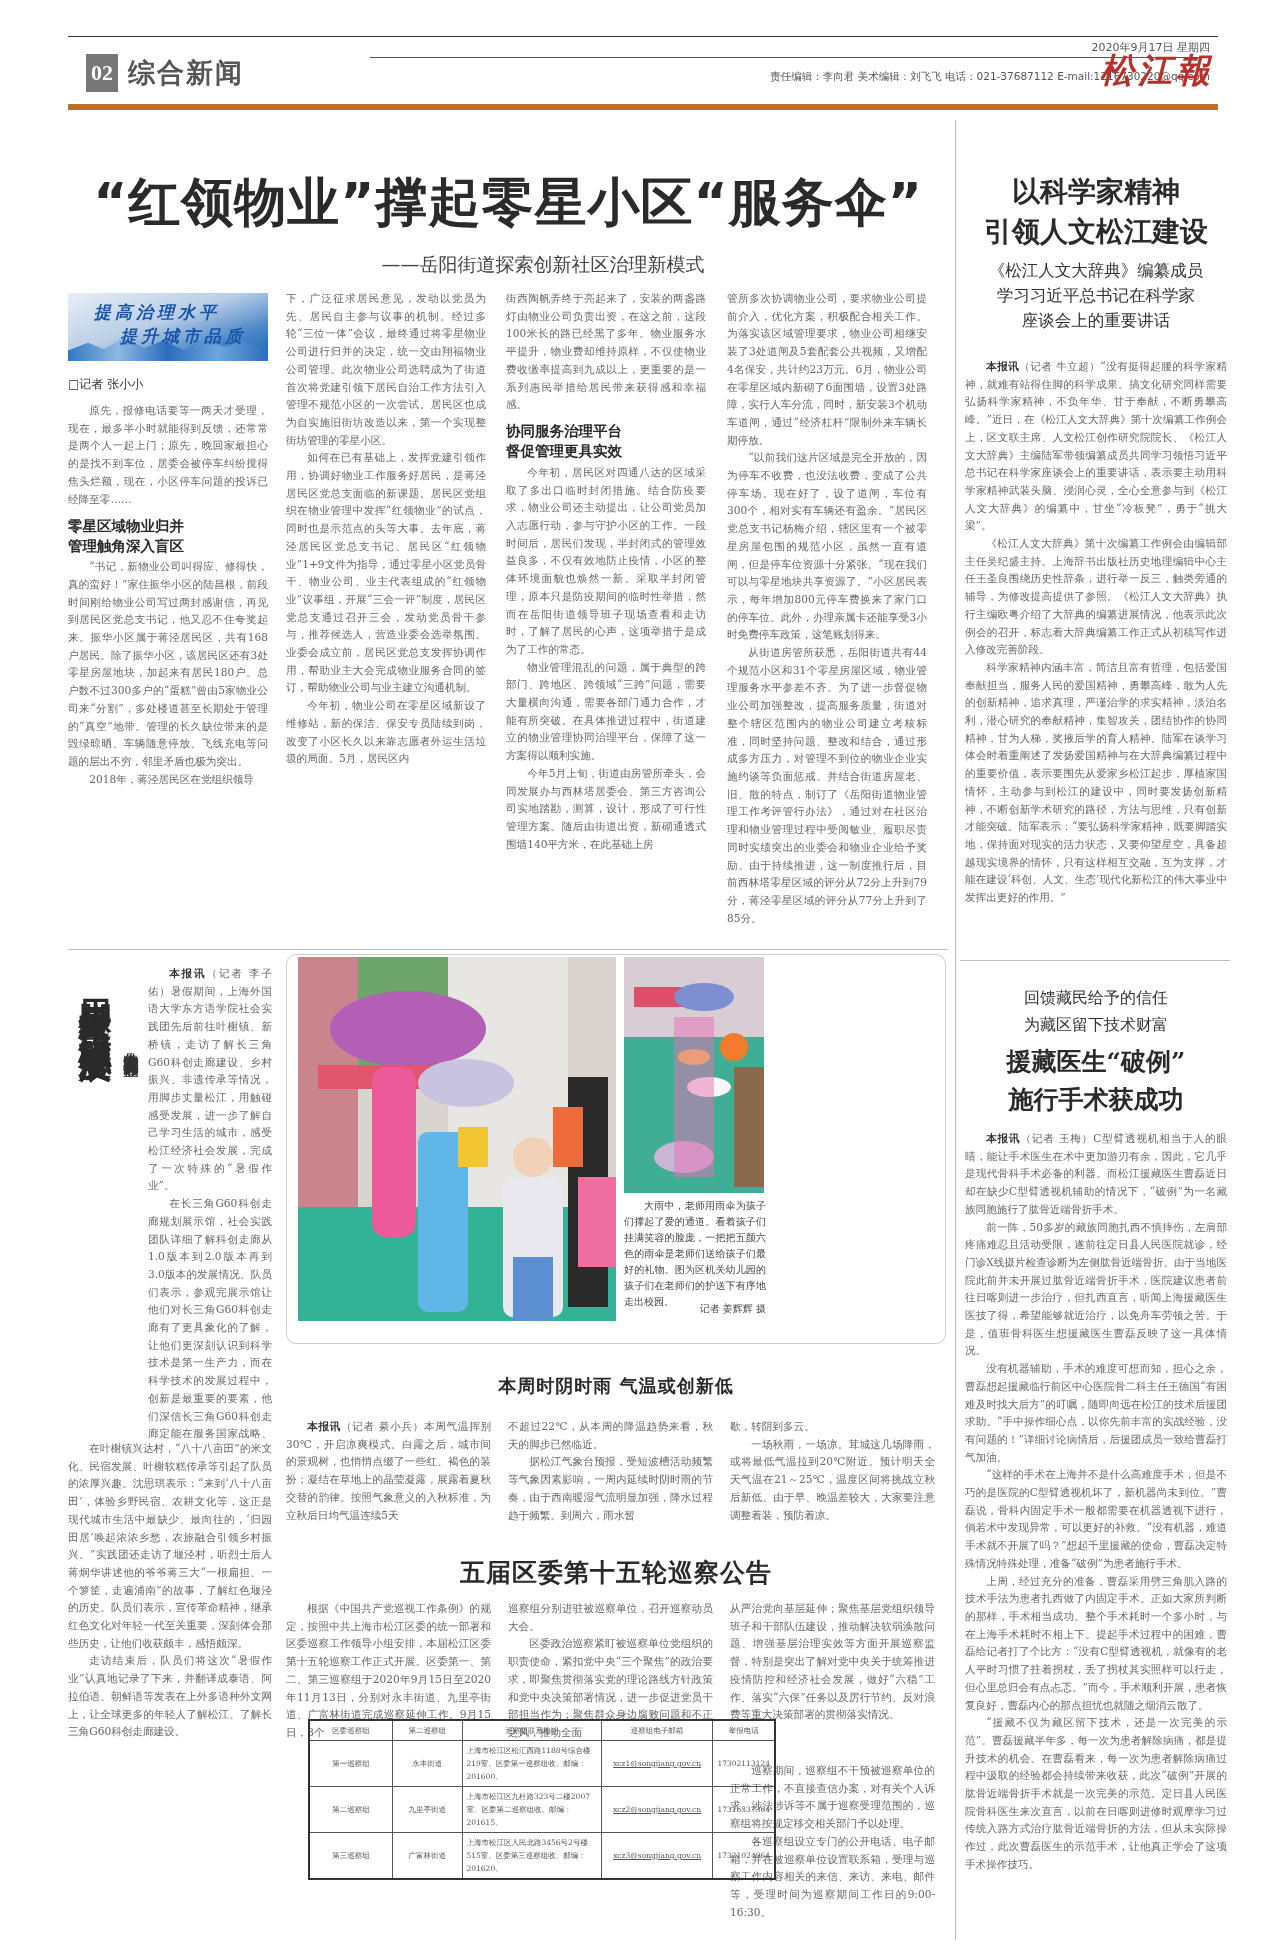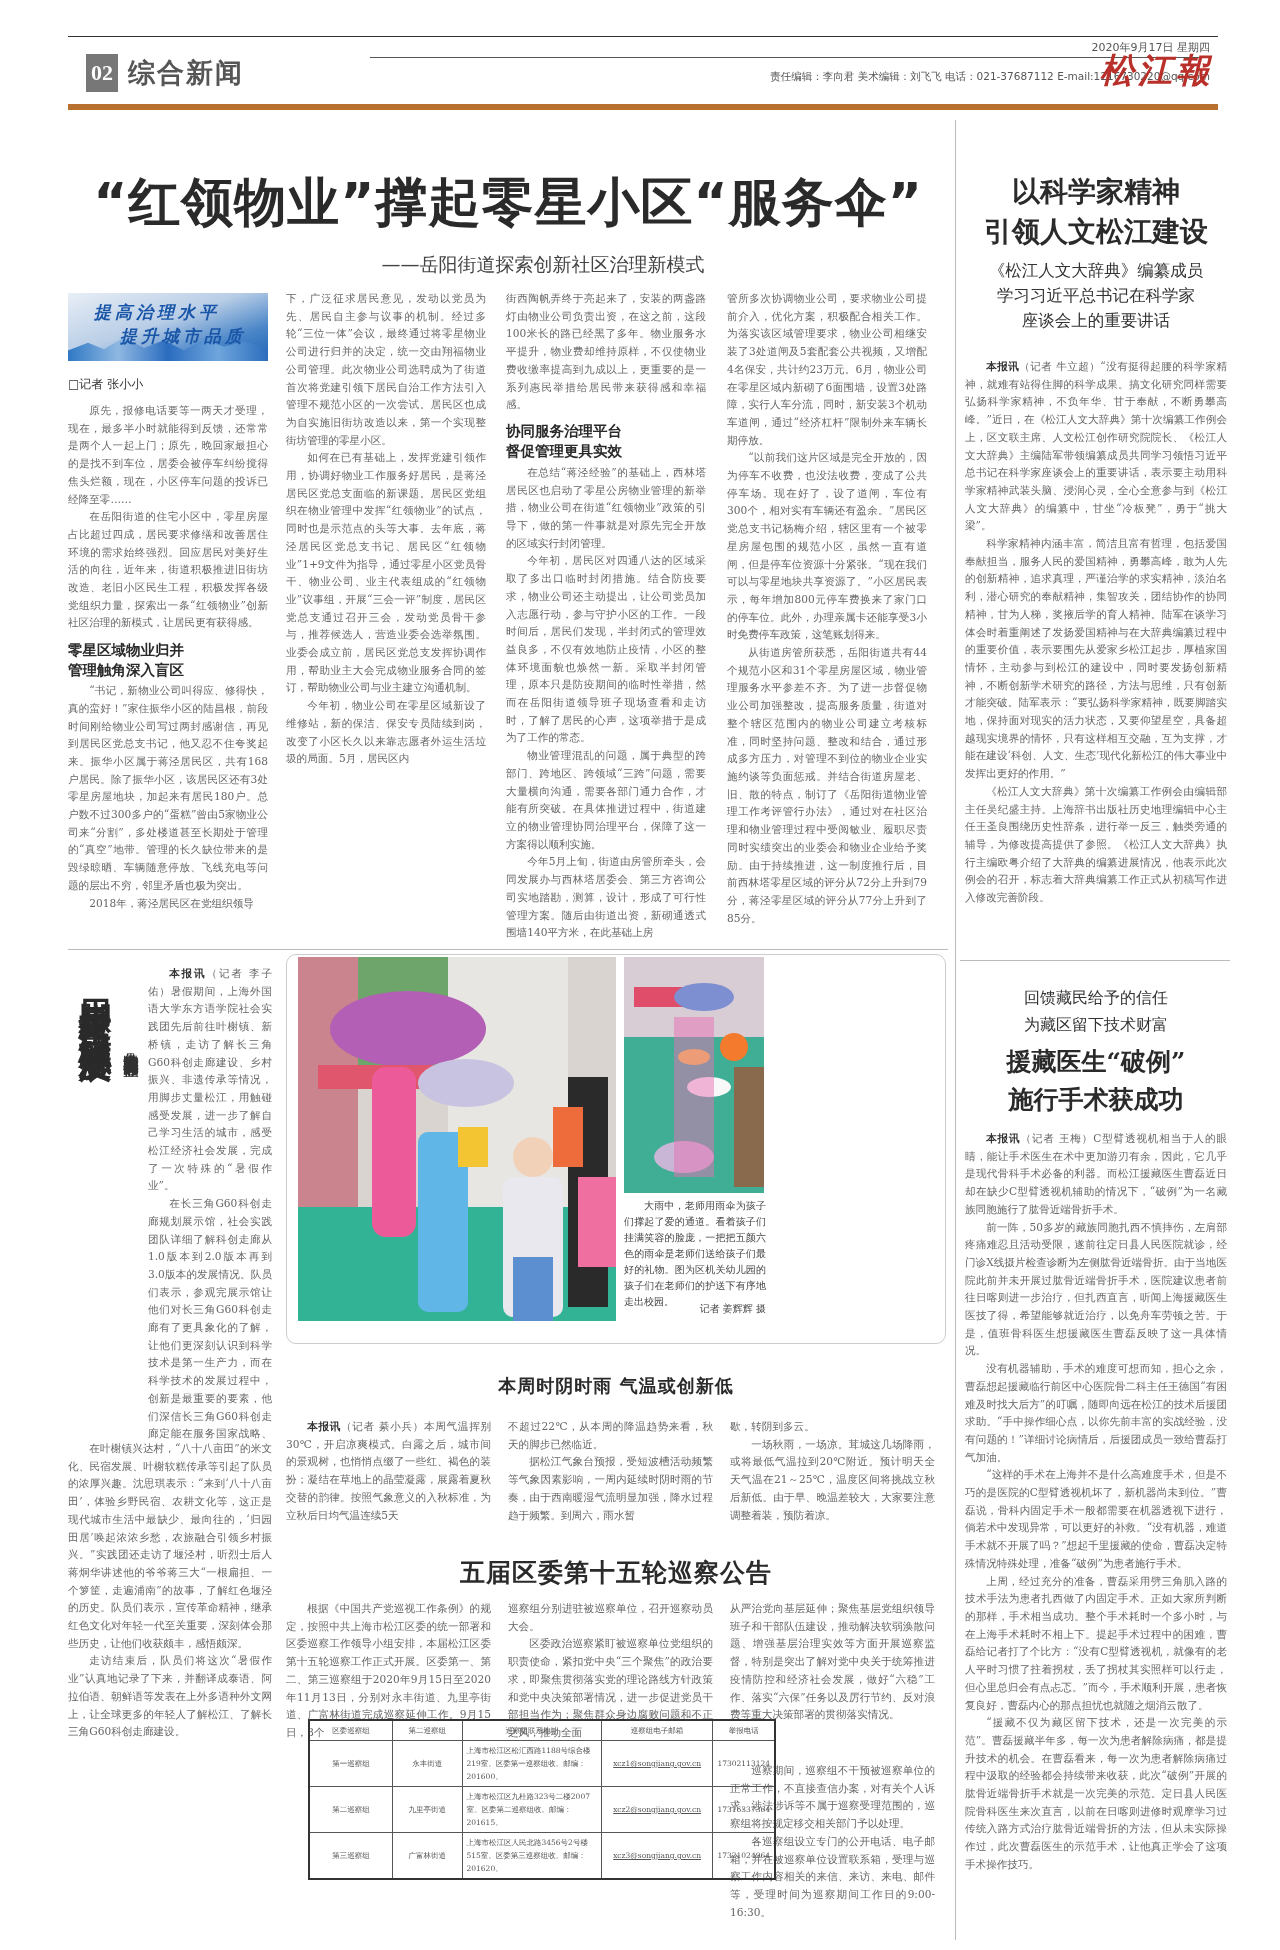--- a/index.html
+++ b/index.html
@@ -77,42 +77,40 @@
 
 <div class="abs banner">
   <div class="abs banner-line1">提高治理水平</div>
   <div class="abs banner-line2">提升城市品质</div>
 </div>
 
 <div class="abs byline" style="left:68px;top:376px;">□记者  张小小</div>
 
 <div class="abs col body-text" style="left:68px;top:402px;width:200px;height:546px;text-indent:0;">
   <p>原先，报修电话要等一两天才受理，现在，最多半小时就能得到反馈，还常常是两个人一起上门；原先，晚回家最担心的是找不到车位，居委会被停车纠纷搅得焦头烂额，现在，小区停车问题的投诉已经降至零……</p>
-  <p>在岳阳街道的住宅小区中，零星房屋占比超过四成，居民要求修缮和改善居住环境的需求始终强烈。回应居民对美好生活的向往，近年来，街道积极推进旧街坊改造、老旧小区民生工程，积极发挥各级党组织力量，探索出一条“红领物业”创新社区治理的新模式，让居民更有获得感。</p>
   <div class="subhead" style="text-indent:0;margin-top:8px;">
     <div>零星区域物业归并</div>
     <div>管理触角深入盲区</div>
   </div>
   <p>“书记，新物业公司叫得应、修得快，真的蛮好！”家住振华小区的陆昌根，前段时间刚给物业公司写过两封感谢信，再见到居民区党总支书记，他又忍不住夸奖起来。振华小区属于蒋泾居民区，共有168户居民。除了振华小区，该居民区还有3处零星房屋地块，加起来有居民180户。总户数不过300多户的“蛋糕”曾由5家物业公司来“分割”，多处楼道甚至长期处于管理的“真空”地带。管理的长久缺位带来的是毁绿晾晒、车辆随意停放、飞线充电等问题的层出不穷，邻里矛盾也极为突出。</p>
   <p>2018年，蒋泾居民区在党组织领导</p>
 </div>
 
 <div class="abs col body-text" style="left:286px;top:290px;width:200px;height:655px;text-indent:0;">
   <p style="text-indent:0;">下，广泛征求居民意见，发动以党员为先、居民自主参与议事的机制。经过多轮“三位一体”会议，最终通过将零星物业公司进行归并的决定，统一交由翔福物业公司管理。此次物业公司选聘成为了街道首次将党建引领下居民自治工作方法引入管理不规范小区的一次尝试。居民区也成为自实施旧街坊改造以来，第一个实现整街坊管理的零星小区。</p>
   <p>如何在已有基础上，发挥党建引领作用，协调好物业工作服务好居民，是蒋泾居民区党总支面临的新课题。居民区党组织在物业管理中发挥“红领物业”的试点，同时也是示范点的头等大事。去年底，蒋泾居民区党总支书记、居民区“红领物业”1+9文件为指导，通过零星小区党员骨干、物业公司、业主代表组成的“红领物业”议事组，开展“三会一评”制度，居民区党总支通过召开三会，发动党员骨干参与，推荐候选人，营造业委会选举氛围。业委会成立前，居民区党总支发挥协调作用，帮助业主大会完成物业服务合同的签订，帮助物业公司与业主建立沟通机制。</p>
   <p>今年初，物业公司在零星区域新设了维修站，新的保洁、保安专员陆续到岗，改变了小区长久以来靠志愿者外运生活垃圾的局面。5月，居民区内</p>
 </div>
 
 <div class="abs col body-text" style="left:506px;top:290px;width:200px;height:655px;text-indent:0;">
   <p style="text-indent:0;">街西陶帆弄终于亮起来了，安装的两盏路灯由物业公司负责出资，在这之前，这段100米长的路已经黑了多年。物业服务水平提升，物业费却维持原样，不仅使物业费收缴率提高到九成以上，更重要的是一系列惠民举措给居民带来获得感和幸福感。</p>
   <div class="subhead" style="text-indent:0;margin-top:8px;font-family:Liberation Mono, monospace;">
     <div>协同服务治理平台</div>
     <div>督促管理更具实效</div>
   </div>
-  <p>在总结“蒋泾经验”的基础上，西林塔居民区也启动了零星公房物业管理的新举措，物业公司在街道“红领物业”政策的引导下，做的第一件事就是对原先完全开放的区域实行封闭管理。</p>
   <p>今年初，居民区对四通八达的区域采取了多出口临时封闭措施。结合防疫要求，物业公司还主动提出，让公司党员加入志愿行动，参与守护小区的工作。一段时间后，居民们发现，半封闭式的管理效益良多，不仅有效地防止疫情，小区的整体环境面貌也焕然一新。采取半封闭管理，原本只是防疫期间的临时性举措，然而在岳阳街道领导班子现场查看和走访时，了解了居民的心声，这项举措于是成为了工作的常态。</p>
   <p>物业管理混乱的问题，属于典型的跨部门、跨地区、跨领域“三跨”问题，需要大量横向沟通，需要各部门通力合作，才能有所突破。在具体推进过程中，街道建立的物业管理协同治理平台，保障了这一方案得以顺利实施。</p>
   <p>今年5月上旬，街道由房管所牵头，会同发展办与西林塔居委会、第三方咨询公司实地踏勘，测算，设计，形成了可行性管理方案。随后由街道出资，新砌通透式围墙140平方米，在此基础上房</p>
 </div>
 
 <div class="abs col body-text" style="left:727px;top:290px;width:200px;height:655px;text-indent:0;">
   <p style="text-indent:0;">管所多次协调物业公司，要求物业公司提前介入，优化方案，积极配合相关工作。为落实该区域管理要求，物业公司相继安装了3处道闸及5套配套公共视频，又增配4名保安，共计约23万元。6月，物业公司在零星区域内新砌了6面围墙，设置3处路障，实行人车分流，同时，新安装3个机动车道闸，通过“经济杠杆”限制外来车辆长期停放。</p>
   <p>“以前我们这片区域是完全开放的，因为停车不收费，也没法收费，变成了公共停车场。现在好了，设了道闸，车位有300个，相对实有车辆还有盈余。”居民区党总支书记杨梅介绍，辖区里有一个被零星房屋包围的规范小区，虽然一直有道闸，但是停车位资源十分紧张。“现在我们可以与零星地块共享资源了。”小区居民表示，每年增加800元停车费换来了家门口的停车位。此外，办理亲属卡还能享受3小时免费停车政策，这笔账划得来。</p>
   <p>从街道房管所获悉，岳阳街道共有44个规范小区和31个零星房屋区域，物业管理服务水平参差不齐。为了进一步督促物业公司加强整改，提高服务质量，街道对整个辖区范围内的物业公司建立考核标准，同时坚持问题、整改和结合，通过形成多方压力，对管理不到位的物业企业实施约谈等负面惩戒。并结合街道房屋老、旧、散的特点，制订了《岳阳街道物业管理工作考评管行办法》，通过对在社区治理和物业管理过程中受阅敏业、履职尽责同时实绩突出的业委会和物业企业给予奖励。由于持续推进，这一制度推行后，目前西林塔零星区域的评分从72分上升到79分，蒋泾零星区域的评分从77分上升到了85分。</p>
 </div>
@@ -123,22 +121,22 @@
   <div>以科学家精神</div>
   <div>引领人文松江建设</div>
 </div>
 <div class="abs right-subhead">
   <div>《松江人文大辞典》编纂成员</div>
   <div>学习习近平总书记在科学家</div>
   <div>座谈会上的重要讲话</div>
 </div>
 <div class="abs col body-text" style="left:965px;top:358px;width:262px;height:590px;text-indent:0;">
   <p><span class="bold-lead">本报讯</span><span>（记者  牛立超）</span><span>“没有挺得起腰的科学家精神，就难有站得住脚的科学成果。搞文化研究同样需要弘扬科学家精神，不负年华、甘于奉献，不断勇攀高峰。”近日，在《松江人文大辞典》第十次编纂工作例会上，区文联主席、人文松江创作研究院院长、《松江人文大辞典》主编陆军带领编纂成员共同学习领悟习近平总书记在科学家座谈会上的重要讲话，表示要主动用科学家精神武装头脑、浸润心灵，全心全意参与到《松江人文大辞典》的编纂中，甘坐“冷板凳”，勇于“挑大梁”。</span></p>
+  <p>《松江人文大辞典》第十次编纂工作例会由编辑部主任吴纪盛主持。上海辞书出版社历史地理编辑中心主任王圣良围绕历史性辞条，进行举一反三，触类旁通的辅导，为修改提高提供了参照。《松江人文大辞典》执行主编欧粤介绍了大辞典的编纂进展情况，他表示此次例会的召开，标志着大辞典编纂工作正式从初稿写作进入修改完善阶段。</p>
   <p>科学家精神内涵丰富，简洁且富有哲理，包括爱国奉献担当，服务人民的爱国精神，勇攀高峰，敢为人先的创新精神，追求真理，严谨治学的求实精神，淡泊名利，潜心研究的奉献精神，集智攻关，团结协作的协同精神，甘为人梯，奖掖后学的育人精神。陆军在谈学习体会时着重阐述了发扬爱国精神与在大辞典编纂过程中的重要价值，表示要围先从爱家乡松江起步，厚植家国情怀，主动参与到松江的建设中，同时要发扬创新精神，不断创新学术研究的路径，方法与思维，只有创新才能突破。陆军表示：“要弘扬科学家精神，既要脚踏实地，保持面对现实的活力状态，又要仰望星空，具备超越现实境界的情怀，只有这样相互交融，互为支撑，才能在建设‘科创、人文、生态’现代化新松江的伟大事业中发挥出更好的作用。”</p>
-  <p>《松江人文大辞典》第十次编纂工作例会由编辑部主任吴纪盛主持。上海辞书出版社历史地理编辑中心主任王圣良围绕历史性辞条，进行举一反三，触类旁通的辅导，为修改提高提供了参照。《松江人文大辞典》执行主编欧粤介绍了大辞典的编纂进展情况，他表示此次例会的召开，标志着大辞典编纂工作正式从初稿写作进入修改完善阶段。</p>
 </div>
 <div class="abs hrule" style="left:960px;top:960px;width:270px;"></div>
 
 <div class="abs vertical-title">用脚步丈量松江  用触碰感受发展</div>
 <div class="abs vertical-sub">上外东方语学院社会实践团完成特殊的『暑假作业』</div>
 <div class="abs col body-text" style="left:148px;top:965px;width:124px;height:475px;text-indent:0;">
   <p><span class="bold-lead">本报讯</span><span>（记者  李子佑）暑假期间，上海外国语大学东方语学院社会实践团先后前往叶榭镇、新桥镇，走访了解长三角G60科创走廊建设、乡村振兴、非遗传承等情况，用脚步丈量松江，用触碰感受发展，进一步了解自己学习生活的城市，感受松江经济社会发展，完成了一次特殊的“暑假作业”。</span></p>
   <p>在长三角G60科创走廊规划展示馆，社会实践团队详细了解科创走廊从1.0版本到2.0版本再到3.0版本的发展情况。队员们表示，参观完展示馆让他们对长三角G60科创走廊有了更具象化的了解，让他们更深刻认识到科学技术是第一生产力，而在科学技术的发展过程中，创新是最重要的要素，他们深信长三角G60科创走廊定能在服务国家战略、推动长三角一体化中有更大的作为。队员们还参观了海尔卡奥斯体验中心、大专家.COM总部，在参观完卡奥斯平台示范生产线后，来自波斯语专业的队员周盛惊讶：“整条生产线没有用到一个工人，但在短短几分钟的时间里，就完成了产品从无到有的过程，虽然之前就对全自动化生产模式有所耳闻，但直到亲眼见证这一过程，仍然对如今科技发展程度感到震惊。”</p>
 </div>
 <div class="abs col body-text" style="left:68px;top:1440px;width:204px;height:490px;text-indent:0;">

